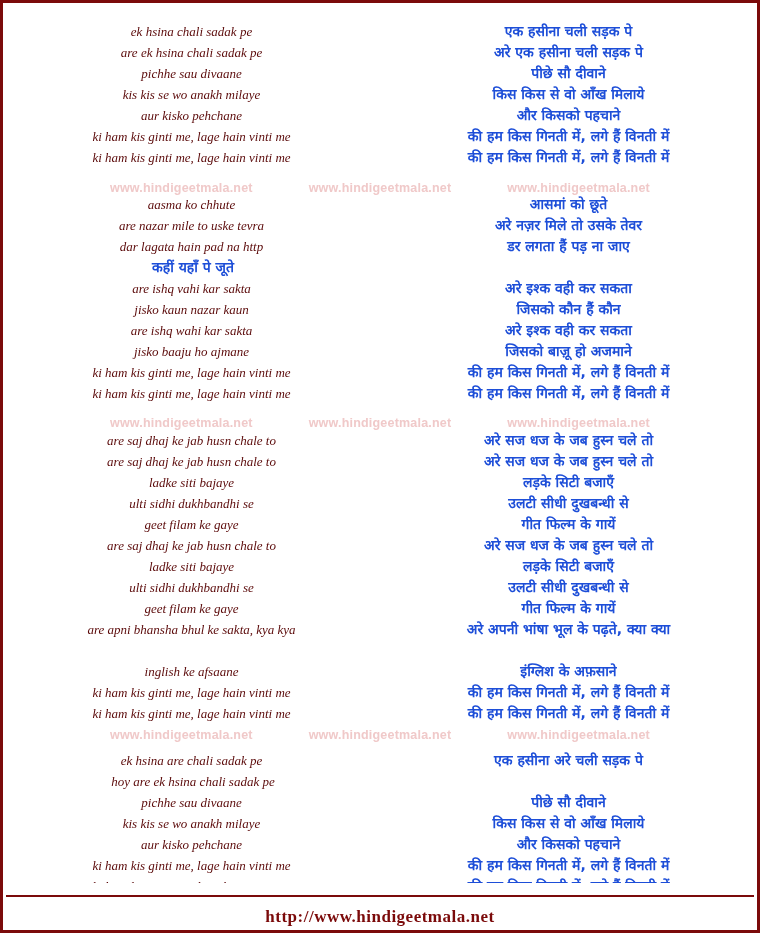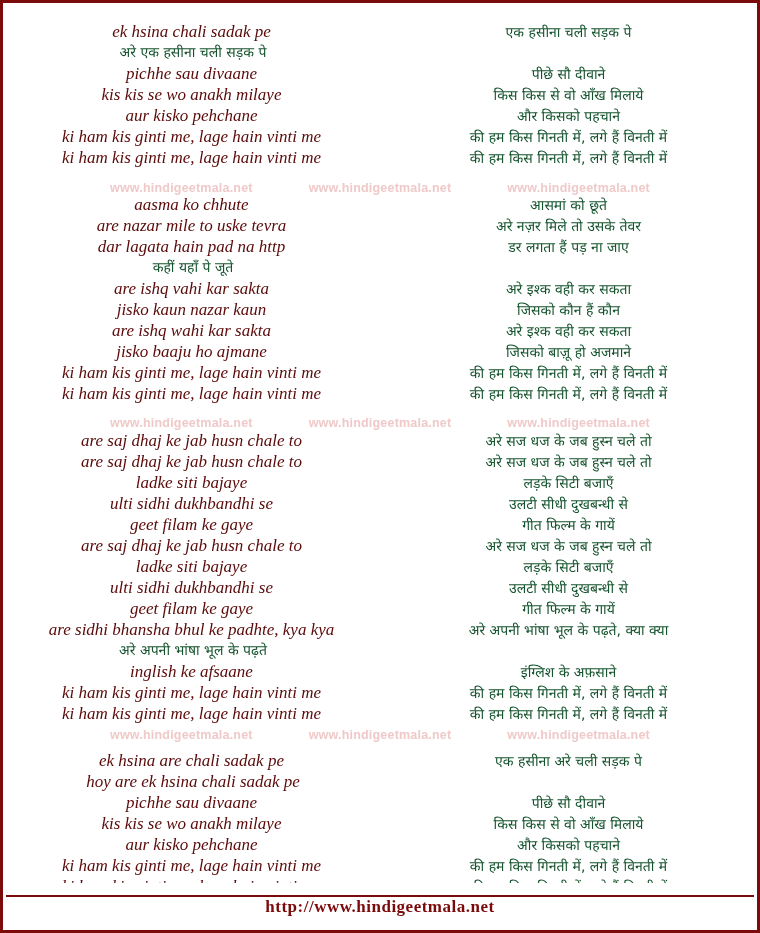--- a/index.html
+++ b/index.html
@@ -36,32 +36,33 @@
     display: flex;
     flex-direction: row;
     align-items: baseline;
     height: 21px;
     line-height: 21px;
   }
   .lat {
     width: 380px;
     text-align: center;
     font-style: italic;
-    font-size: 17px;
+    font-size: 13px;
     color: #5b0a0a;
     white-space: nowrap;
     font-family: "Liberation Serif", serif;
   }
   .dev {
     width: 380px;
     text-align: center;
     font-size: 14px;
-    color: #14532d;
+    color: #1d4ed8;
     white-space: nowrap;
     font-family: "DejaVu Sans", sans-serif;
+    font-weight: bold;
   }
   .watermark {
     position: absolute;
     left: 0;
     width: 100%;
     text-align: center;
     font-size: 12.5px;
     font-weight: bold;
     color: #f0c9c9;
     letter-spacing: 0.2px;
@@ -74,21 +75,21 @@
   }
   .footer {
     position: absolute;
     left: 3px;
     right: 3px;
     bottom: 3px;
     height: 30px;
     background: #ffffff;
     border-top: 2px solid #7b0a0a;
     display: flex;
-    align-items: flex-start;
+    align-items: flex-end;
     justify-content: center;
   }
   .footer-link {
     font-family: "Liberation Serif", serif;
     font-weight: bold;
     font-size: 17px;
     color: #7b0a0a;
     text-decoration: none;
     letter-spacing: 0.5px;
   }
@@ -97,20 +98,21 @@
 <body>
 
 <div class="page">
   <div class="lyrics-area" id="lyrics-area">
   <div class="stanza">
         <div class="line">
           <div class="lat">ek hsina chali sadak pe</div>
           <div class="dev">एक हसीना चली सड़क पे</div>
         </div>
         <div class="line">
+          <div class="lat">are ek hsina chali sadak pe</div>
           <div class="dev">अरे एक हसीना चली सड़क पे</div>
         </div>
         <div class="line">
           <div class="lat">pichhe sau divaane</div>
           <div class="dev">पीछे सौ दीवाने</div>
         </div>
         <div class="line">
           <div class="lat">kis kis se wo anakh milaye</div>
           <div class="dev">किस किस से वो आँख मिलाये</div>
         </div>
@@ -199,25 +201,24 @@
         </div>
         <div class="line">
           <div class="lat">ulti sidhi dukhbandhi se</div>
           <div class="dev">उलटी सीधी दुखबन्धी से</div>
         </div>
         <div class="line">
           <div class="lat">geet filam ke gaye</div>
           <div class="dev">गीत फिल्म के गायें</div>
         </div>
         <div class="line">
-          <div class="lat">are sidhi bhansha bhul ke padhte, kya kya</div>
+          <div class="lat">are apni bhansha bhul ke sakta, kya kya</div>
           <div class="dev">अरे अपनी भांषा भूल के पढ़ते, क्या क्या</div>
         </div>
         <div class="line">
-          <div class="dev">अरे अपनी भांषा भूल के पढ़ते</div>
         </div>
         <div class="line">
           <div class="lat">inglish ke afsaane</div>
           <div class="dev">इंग्लिश के अफ़साने</div>
         </div>
         <div class="line">
           <div class="lat">ki ham kis ginti me, lage hain vinti me</div>
           <div class="dev">की हम किस गिनती में, लगे हैं विनती में</div>
         </div>
         <div class="line">

